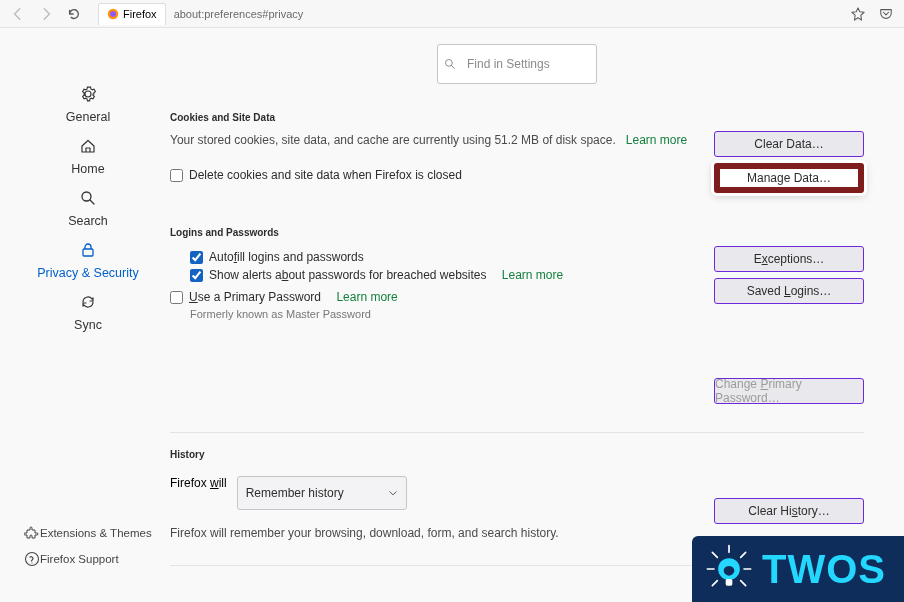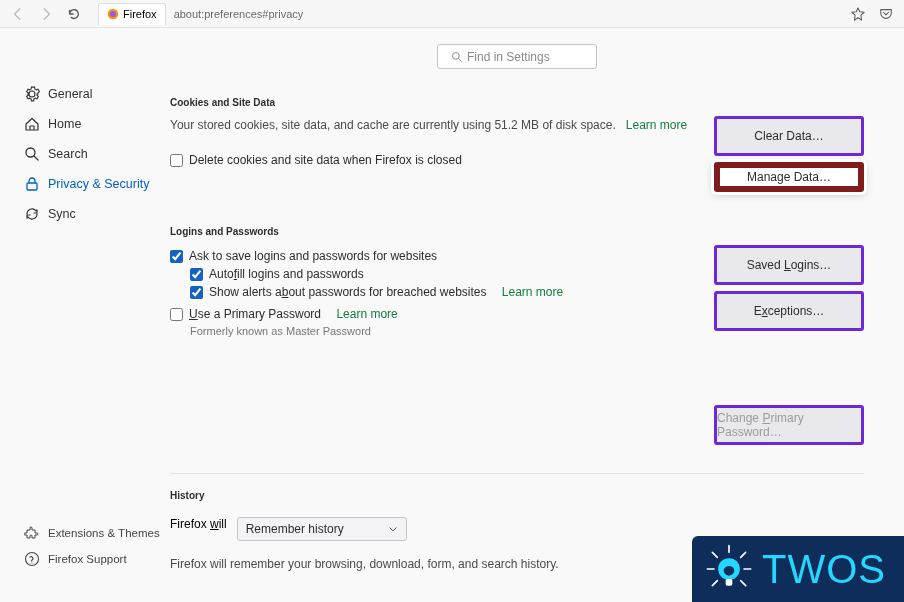--- a/index.html
+++ b/index.html
@@ -6,45 +6,45 @@
 body { width: 904px; height: 602px; background: #f3f3f3; overflow: hidden; position: relative; }
 .toolbar { height: 28px; background: #f7f7f7; border-bottom: 1px solid #e3e3e3; display: flex; align-items: center; padding: 0 6px; gap: 4px; }
 .nav-btn { width: 24px; height: 24px; display: flex; align-items: center; justify-content: center; color: #5a5a5a; cursor: pointer; border-radius: 3px; }
 .nav-btn.disabled { color: #bcbcbc; cursor: default; }
 .url-bar { flex: 1; display: flex; align-items: center; margin: 0 8px; height: 22px; }
 .tab-chip { background: #fff; border: 1px solid #ddd; border-bottom: none; border-radius: 3px 3px 0 0; height: 22px; display: flex; align-items: center; padding: 0 8px; font-size: 11px; gap: 4px; }
 .url-text { font-size: 11px; color: #6a6a6a; margin-left: 8px; text-align: center; }
 .tool-icon { width: 24px; height: 24px; display: flex; align-items: center; justify-content: center; color: #5a5a5a; cursor: pointer; }
 .content { display: flex; height: calc(100% - 28px); background: #f9f9fa; }
 .sidebar { width: 160px; padding: 52px 0 0 16px; }
-.side-item { display: flex; align-items: center; gap: 8px; padding: 6px 8px; font-size: 12.5px; color: #333; cursor: pointer; border-radius: 3px; margin-bottom: 2px; }
+.side-item { display: flex; align-items: center; gap: 8px; padding: 6px 8px; font-size: 12.5px; color: #333; cursor: pointer; border-radius: 3px; margin-bottom: 2px; flex-direction: column; }
 .side-item.selected { color: #0160c8; }
 .side-icon { width: 16px; height: 16px; flex-shrink: 0; }
 .bottom-links { position: absolute; bottom: 30px; left: 16px; }
-.bottom-link { display: flex; align-items: center; gap: 8px; padding: 5px 8px; font-size: 11.5px; color: #444; cursor: pointer; }
+.bottom-link { display: flex; align-items: center; padding: 5px 8px; font-size: 11.5px; color: #444; cursor: pointer; }
 .main { flex: 1; padding: 16px 40px 0 10px; overflow: hidden; }
 .search-wrap { display: flex; justify-content: center; margin-bottom: 28px; }
-.search-box { width: 160px; height: 25px; border: 1px solid #c5c5c7; border-radius: 3px; background: #fff; display: flex; align-items: center; padding: 0 13px; gap: 4px; font-size: 12px; color: #8a8a8a; }
+.search-box { width: 160px; height: 40px; border: 1px solid #c5c5c7; border-radius: 3px; background: #fff; display: flex; align-items: center; padding: 0 6px; gap: 11px; font-size: 12px; color: #8a8a8a; }
 .section-title { font-size: 10px; font-weight: 600; color: #2d2d2d; margin-bottom: 8px; }
 .section-text { font-size: 12px; color: #4b4b4b; line-height: 1.6; }
 .link { color: #15803d; cursor: pointer; text-decoration: none; }
-.btn { width: 150px; height: 40px; background: #e9e9ed; border: 3px solid #6d28d9; border-radius: 3px; font-size: 12px; color: #2d2d2d; display: flex; align-items: center; justify-content: center; cursor: pointer; margin-bottom: 6px; }
+.btn { width: 150px; height: 26px; background: #e9e9ed; border: 1px solid #6d28d9; border-radius: 3px; font-size: 12px; color: #2d2d2d; display: flex; align-items: center; justify-content: center; cursor: pointer; margin-bottom: 6px; }
 .btn.disabled { color: #9c9c9c; cursor: default; }
 .btn.highlight { background: #fff; border: 6px solid #7f1d1d; box-shadow: 0 0 0 3px #fff, 0 2px 10px rgba(0,0,0,0.25); position: relative; z-index: 5; height: 30px; }
 .row-flex { display: flex; justify-content: space-between; align-items: flex-start; gap: 20px; }
 .row-flex .col-left { flex: 1; }
 .row-flex .col-right { width: 150px; }
 .check-row { display: flex; align-items: center; gap: 6px; font-size: 12px; color: #2d2d2d; margin: 4px 0; }
 .check-row.indent1 { margin-left: 20px; }
 .check-row input[type=checkbox] { width: 13px; height: 13px; accent-color: #1463c2; }
 .note-text { font-size: 11px; color: #777; margin-left: 20px; margin-top: 4px; }
 .history-sec .select-row { display: flex; align-items: flex-start; gap: 10px; margin: 8px 0 14px 0; font-size: 12px; }
-.select-ctrl { width: 170px; height: 24px; border: 1px solid #c5c5c7; border-radius: 3px; background: #f3f3f5; display: flex; align-items: center; justify-content: space-between; padding: 0 8px; font-size: 12px; color: #2d2d2d; cursor: pointer; }
+.select-ctrl { width: 170px; height: 34px; border: 1px solid #c5c5c7; border-radius: 3px; background: #f3f3f5; display: flex; align-items: center; justify-content: space-between; padding: 0 8px; font-size: 12px; color: #2d2d2d; cursor: pointer; }
 .underline-key { text-decoration: underline; }
-.watermark { position: absolute; bottom: 0; right: 0; background: #0e2d5a; color: #23d7ff; font-size: 40px; font-weight: 400; letter-spacing: 1px; padding: 8px 18px 8px 12px; display: flex; align-items: center; gap: 8px; border-radius: 6px 0 0 0; }
+.watermark { position: absolute; bottom: 0; right: 0; background: #0e2d5a; color: #23d7ff; font-size: 40px; font-weight: 700; letter-spacing: 1px; padding: 8px 18px 8px 12px; display: flex; align-items: center; gap: 8px; border-radius: 6px 0 0 0; }
 .bulb { width: 50px; height: 50px; }
 hr.divider { border: none; border-top: 1px solid #e4e4e6; margin: 22px 0 16px 0; }
 </style>
 </head>
 <body>
 
 <div class="toolbar">
   <div class="nav-btn disabled">
     <svg width="14" height="14" viewBox="0 0 16 16">
         <path d="M10 2 L4 8 L10 14" stroke="currentColor" stroke-width="1.6" fill="none" stroke-linecap="round" stroke-linejoin="round"></path>
@@ -170,46 +170,42 @@
         </div>
       </div>
     </div>
 
     <div style="height:28px"></div>
 
     <div>
       <div class="section-title">Logins and Passwords</div>
       <div class="row-flex">
         <div class="col-left">
-          <div class="check-row">
-            <input type="checkbox" checked="" style="">
-            <span>Ask to save logins and passwords for websites</span>
-          </div>
           <div class="check-row indent1">
             <input type="checkbox" checked="" style="">
             <span>Auto<span class="underline-key">f</span>ill logins and passwords</span>
           </div>
           <div class="check-row indent1">
             <input type="checkbox" checked="" style="">
             <span>Show alerts a<span class="underline-key">b</span>out passwords for breached websites</span>
             &nbsp;<a class="link">Learn more</a>
           </div>
           <div class="check-row" style="margin-top:8px;">
             <input type="checkbox" style="">
             <span><span class="underline-key">U</span>se a Primary Password</span>
             &nbsp;<a class="link">Learn more</a>
           </div>
           <div class="note-text">Formerly known as Master Password</div>
         </div>
         <div class="col-right">
           <div class="btn">
+              <span>E<span class="underline-key">x</span>ceptions…</span>
+            </div>
+          <div class="btn">
               <span>Saved <span class="underline-key">L</span>ogins…</span>
-            </div>
-          <div class="btn">
-              <span>E<span class="underline-key">x</span>ceptions…</span>
             </div>
           <div style="height:68px"></div>
           <div class="btn disabled">
               <span>Change <span class="underline-key">P</span>rimary Password…</span>
             </div>
         </div>
       </div>
     </div>
 
     <hr class="divider">

